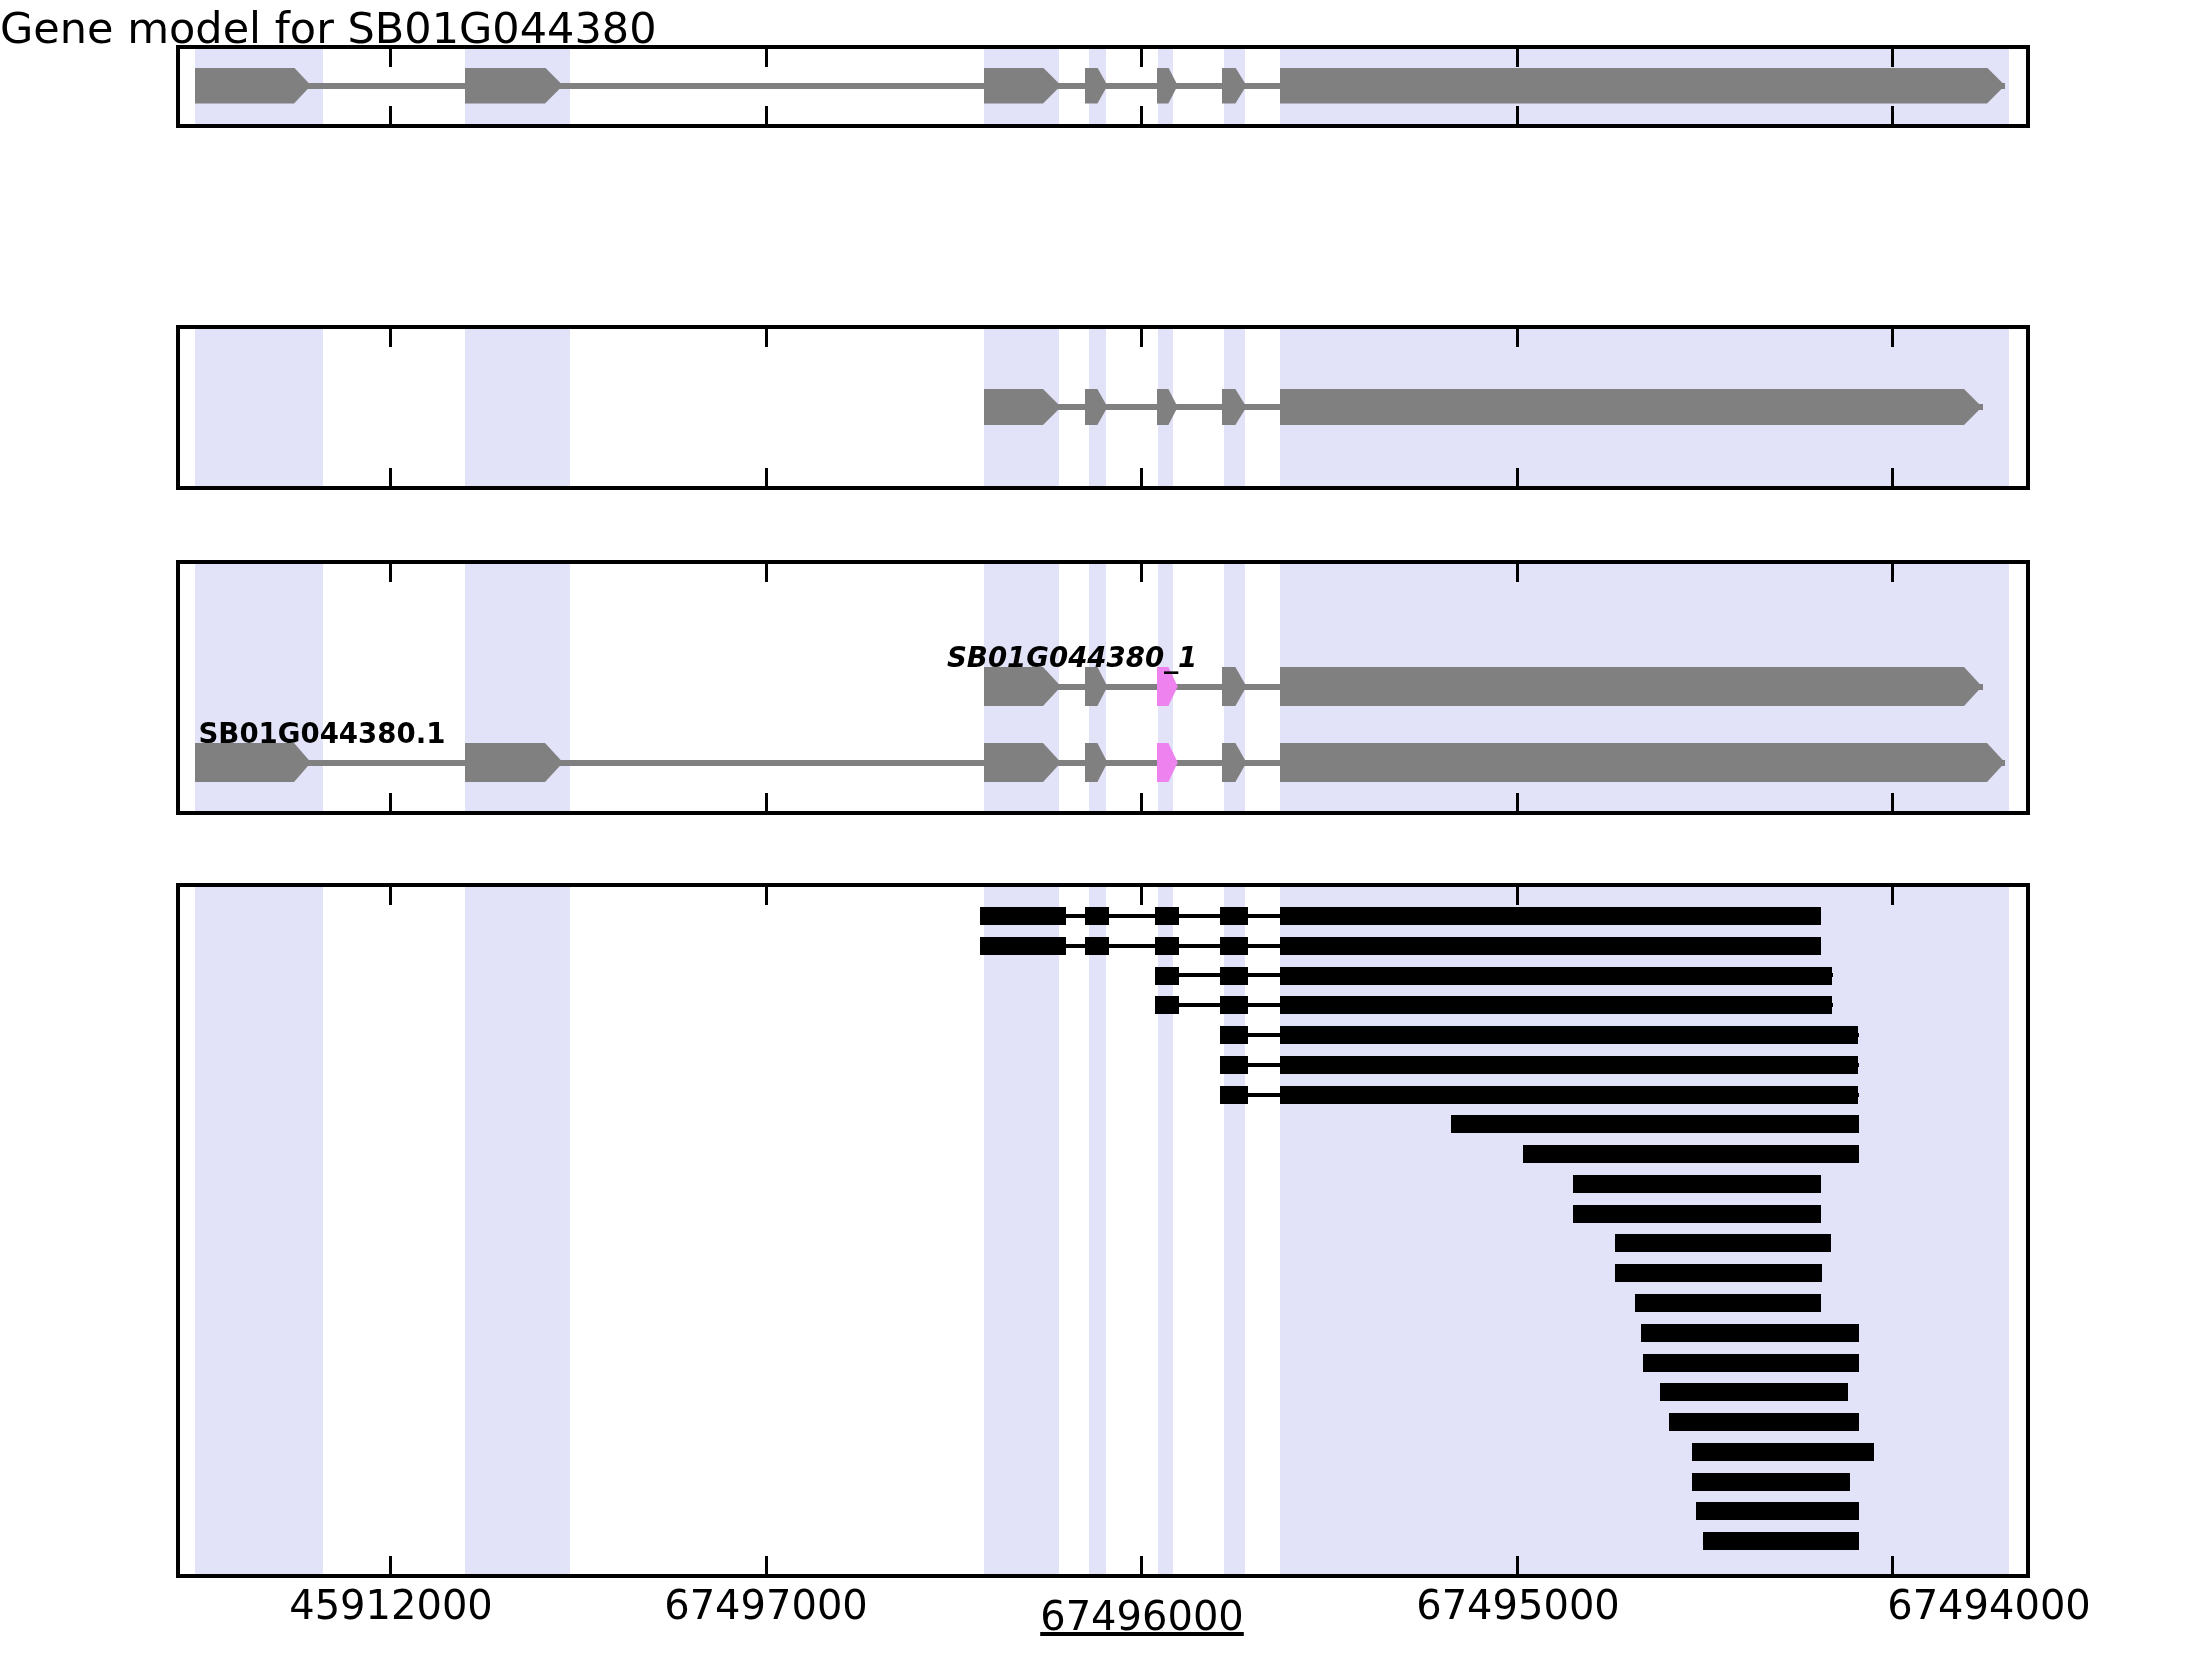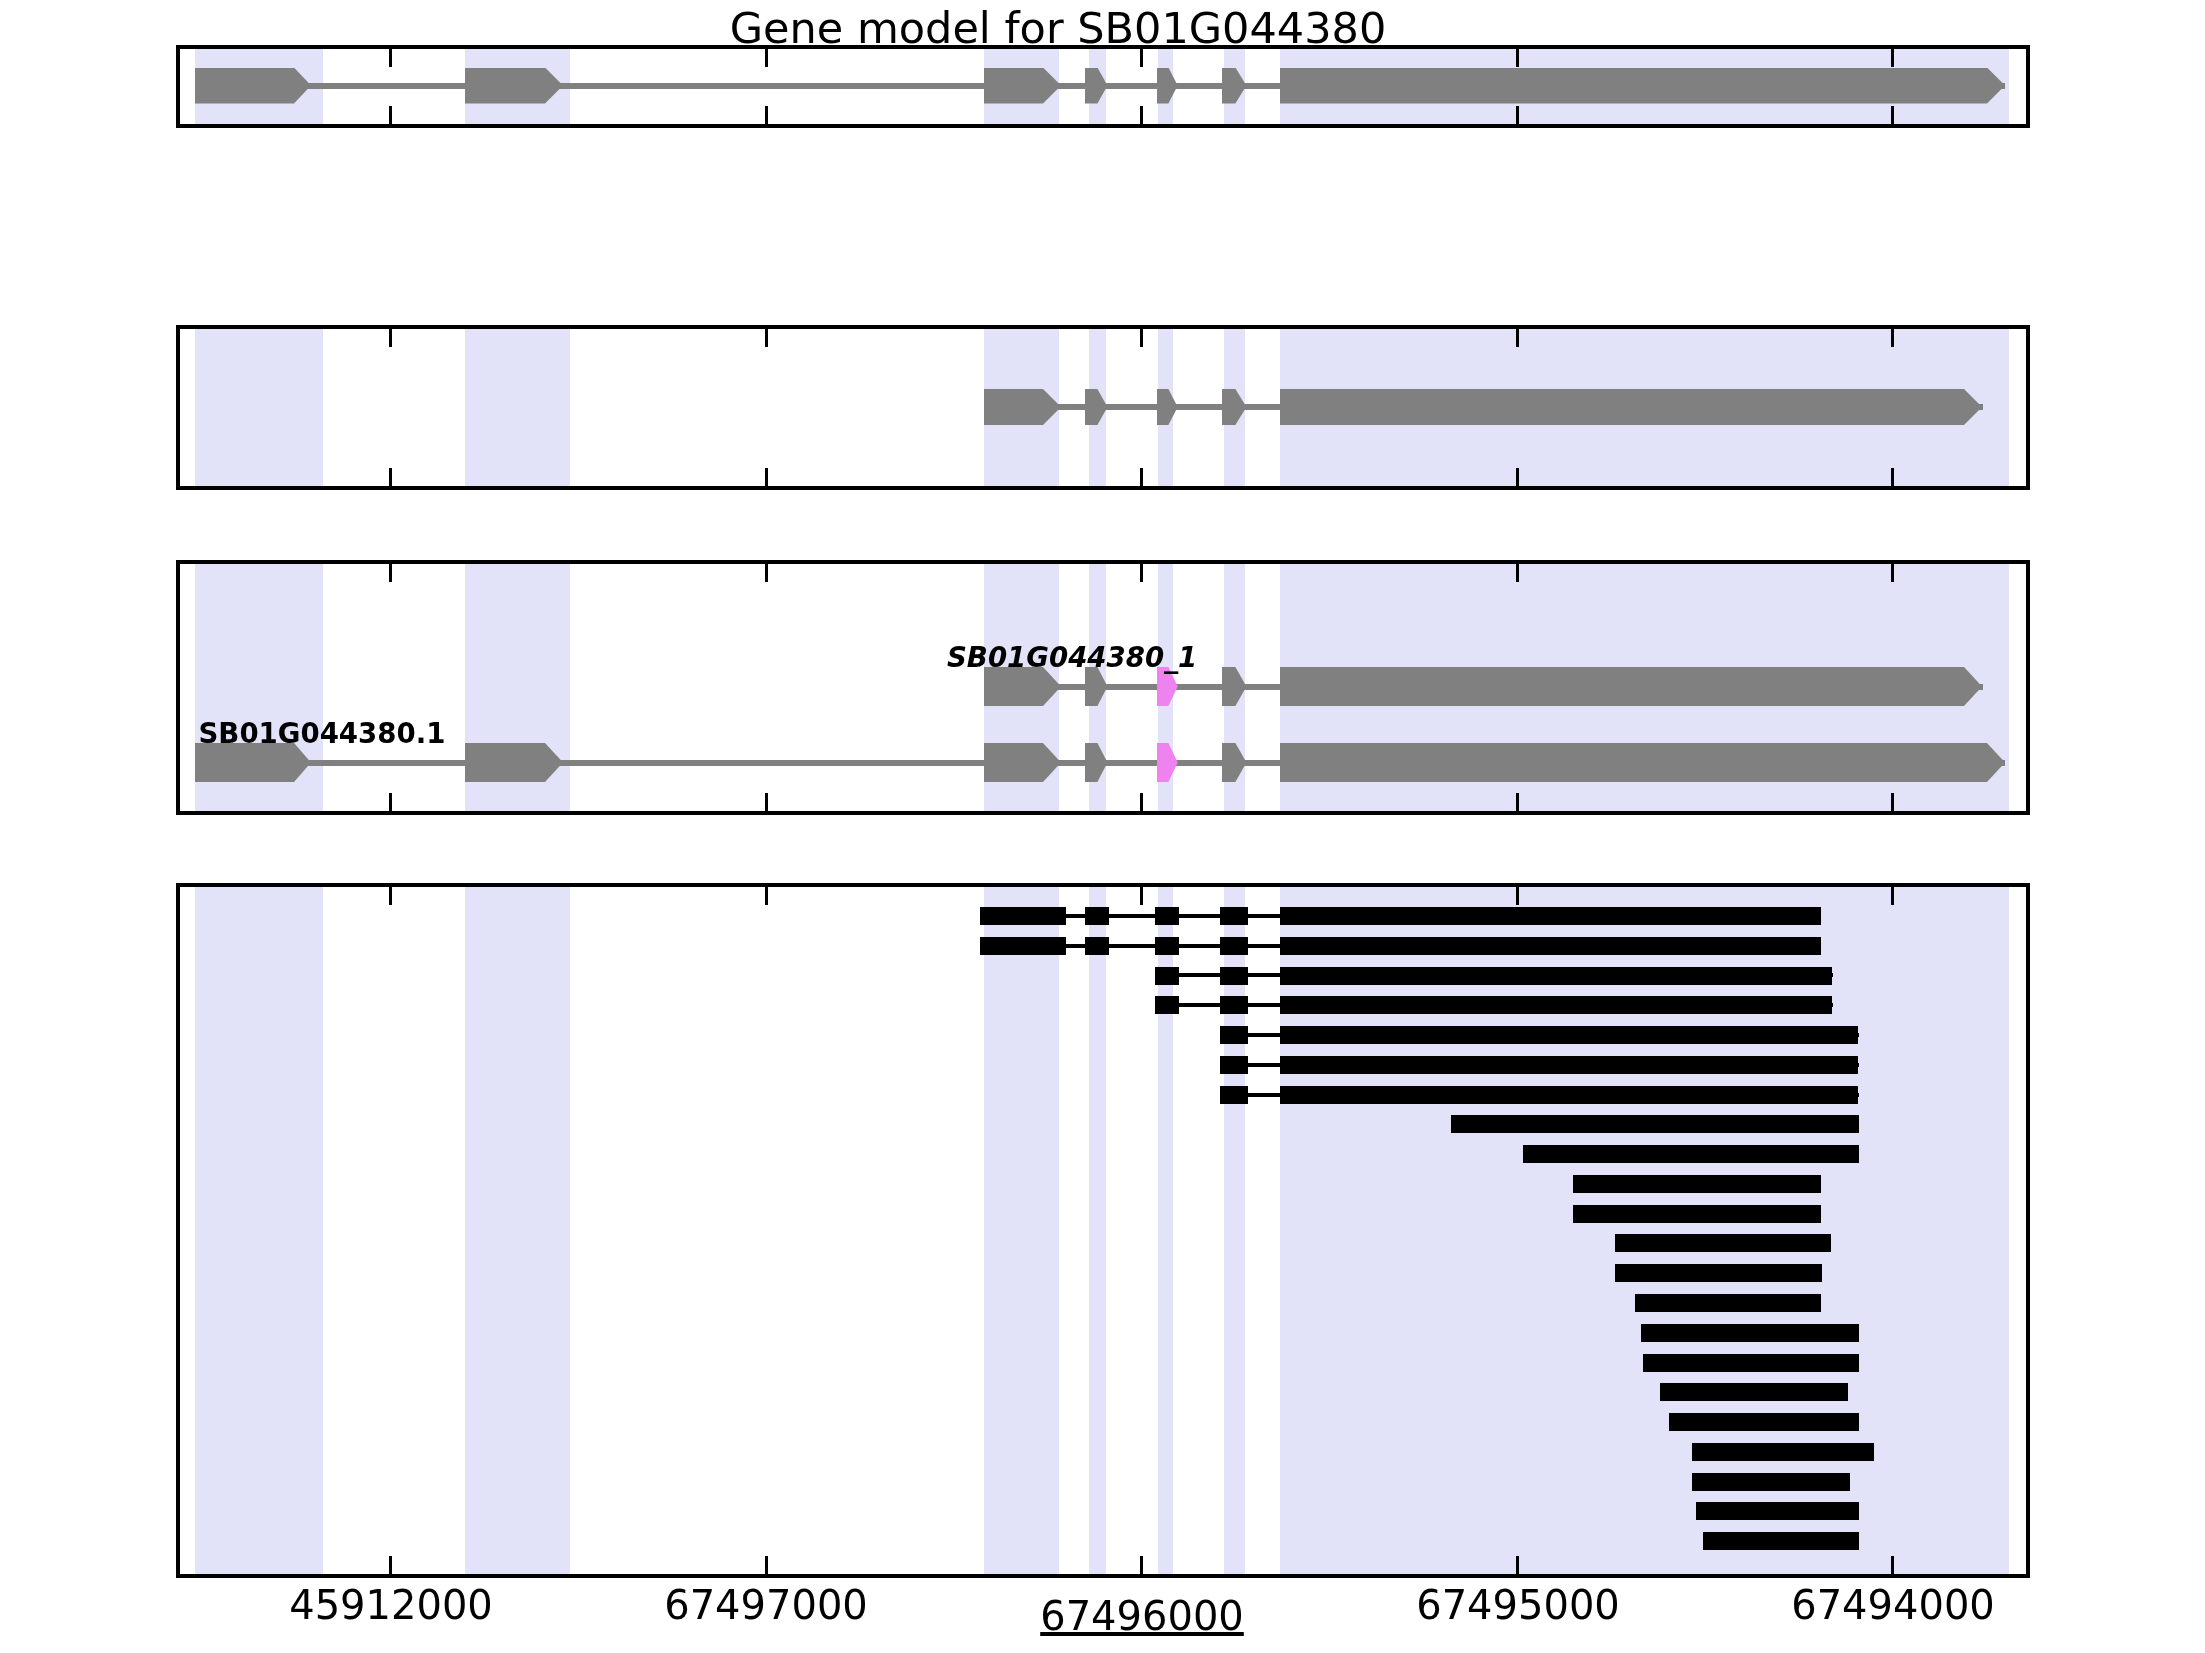--- a/index.html
+++ b/index.html
@@ -8,21 +8,20 @@
     width: 2205px; height: 1654px;
     overflow: hidden;
   }
   body { font-family: "DejaVu Sans", "Liberation Sans", sans-serif; }
 
   #root { position: relative; width: 2205px; height: 1654px; }
 
   .panel-title {
     position: absolute;
     left: 0; width: 2116px;
-    text-align: center;
     font-family: "DejaVu Sans", "Liberation Sans", sans-serif;
     font-size: 43px;
     color: #000000;
     white-space: nowrap;
     line-height: 1;
   }
 
   .panel {
     position: absolute;
     left: 176px;
@@ -273,17 +272,17 @@
         <div class="read-block" style="left:1516px; width:163px; top:615px; height:18px;"></div>
         <div class="read-block" style="left:1523px; width:156px; top:645px; height:18px;"></div>
       </div>
   </div>
 
   <div id="xaxis">
       <div class="xlabel" style="left:391px; top:1585px;">45912000</div>
       <div class="xlabel" style="left:766px; top:1585px;">67497000</div>
       <div class="xlabel" style="left:1142px; top:1596px;text-decoration:underline;">67496000</div>
       <div class="xlabel" style="left:1518px; top:1585px;">67495000</div>
-      <div class="xlabel" style="left:1893px; top:1585px;">67494000</div>
+      <div class="xlabel" style="left:1989px; top:1585px;">67494000</div>
     </div>
 
 </div>
 
 
 </body></html>

